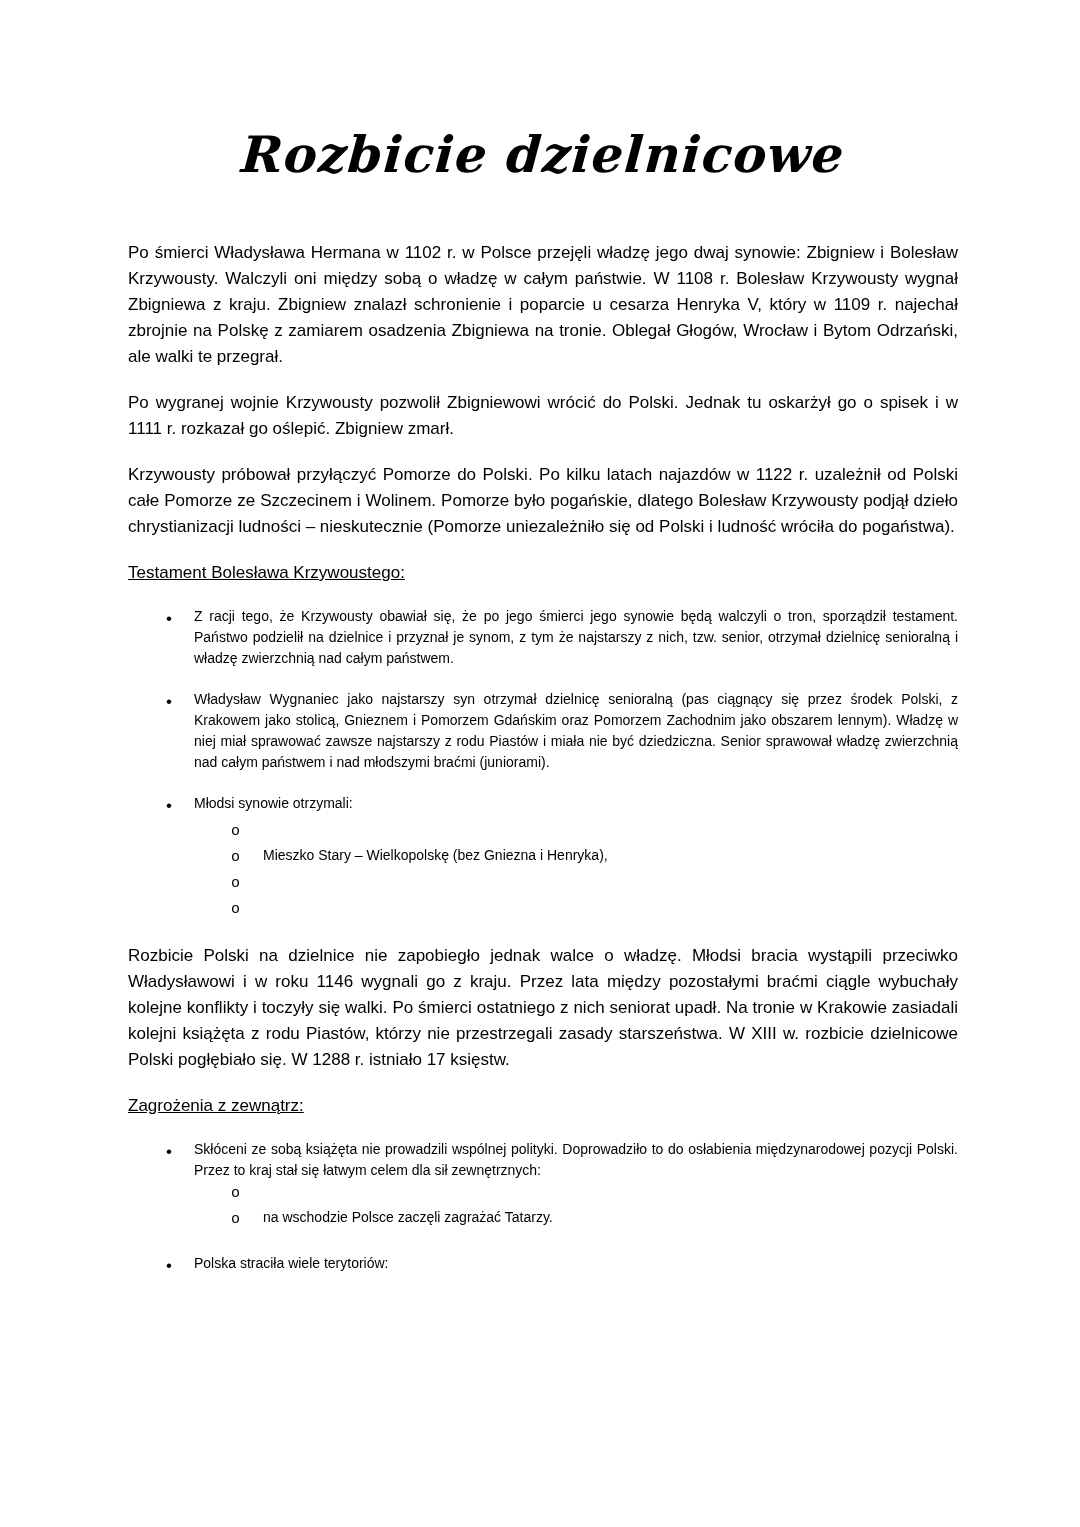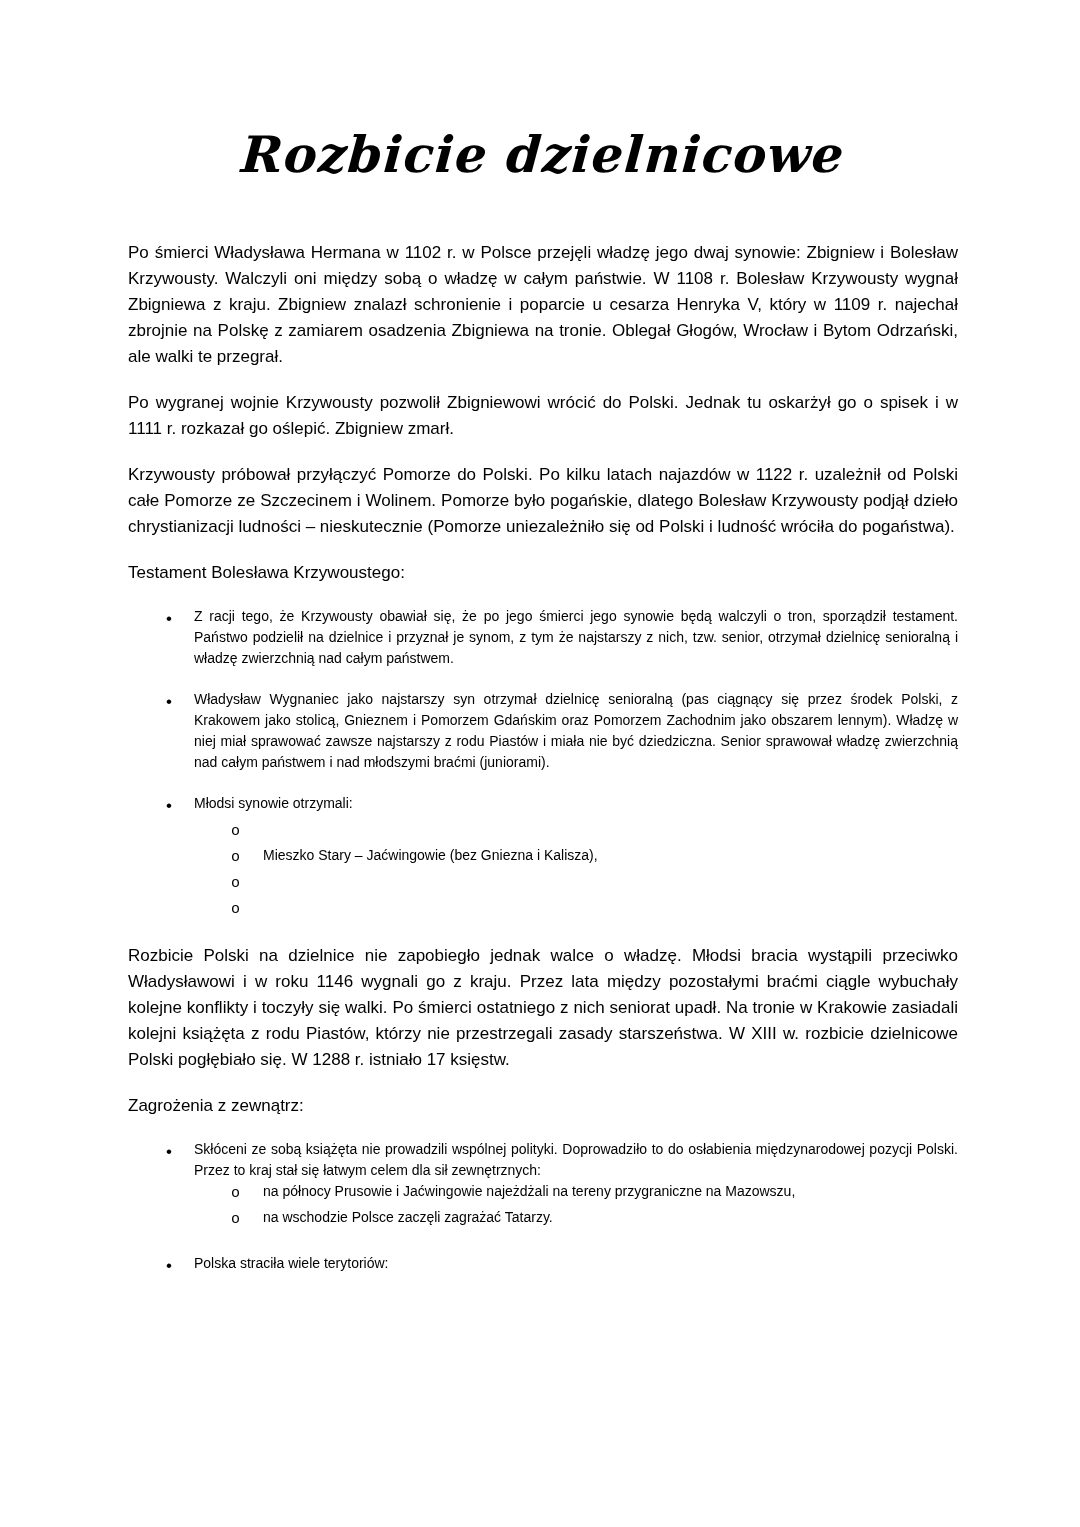--- a/index.html
+++ b/index.html
@@ -31,21 +31,21 @@
     font-size: 17px;
     line-height: 26px;
     text-align: justify;
     margin: 0 0 20px 0;
   }
   .heading {
     font-size: 17px;
     line-height: 26px;
     margin: 0 0 20px 0;
   }
-  .heading .underlined { }
+  .heading .underlined { text-decoration: underline; }
   .bullet-block { margin: 0 0 20px 0; }
   .bullet-row { display: flex; }
   .bullet-row .marker {
     box-sizing: border-box;
     flex: 0 0 66px;
     padding-left: 38px;
     font-size: 17px;
     line-height: 26px;
   }
   .bullet-row.level2 .marker {
@@ -88,39 +88,38 @@
       <div class="bullet-block">
         <div class="bullet-row">
           <span class="marker">•</span>
           <div class="btext"><span>Młodsi synowie otrzymali:</span></div>
         </div>
         <div class="bullet-row level2">
           <span class="marker">o</span>
         </div>
         <div class="bullet-row level2">
           <span class="marker">o</span>
-          <div class="btext"><b>Mieszko Stary – </b><span>Jaćwingowie (bez Gniezna i Kalisza),</span></div>
+          <div class="btext"><b>Mieszko Stary – </b><span>Wielkopolskę (bez Gniezna i Henryka),</span></div>
         </div>
         <div class="bullet-row level2">
           <span class="marker">o</span>
         </div>
         <div class="bullet-row level2">
           <span class="marker">o</span>
         </div>
       </div>
       <p class="para"><b>Rozbicie Polski</b><span> na dzielnice nie zapobiegło jednak walce o władzę. Młodsi bracia wystąpili przeciwko Władysławowi i </span><b>w roku 1146</b><span> wygnali go z kraju. Przez lata między pozostałymi braćmi ciągle wybuchały kolejne </span><b>konflikty</b><span> i toczyły się </span><b>walki</b><span>. Po śmierci ostatniego z nich </span><b>seniorat upadł</b><span>. Na tronie w Krakowie zasiadali kolejni </span><b>książęta z rodu Piastów</b><span>, którzy nie przestrzegali </span><b>zasady starszeństwa</b><span>. W </span><b>XIII w.</b><span> rozbicie dzielnicowe Polski pogłębiało się. W </span><b>1288 r.</b><span> istniało </span><b>17 księstw</b><span>.</span></p>
       <p class="heading"><span class="underlined">Zagrożenia z zewnątrz:</span></p>
       <div class="bullet-block">
         <div class="bullet-row">
           <span class="marker">•</span>
           <div class="btext"><span>Skłóceni ze sobą książęta nie prowadzili </span><b>wspólnej polityki</b><span>. Doprowadziło to do </span><b>osłabienia międzynarodowej pozycji Polski</b><span>. Przez to kraj stał się łatwym celem dla sił zewnętrznych:</span></div>
         </div>
         <div class="bullet-row level2">
           <span class="marker">o</span>
-          <div class="btext"><span>na północy </span><b>Prusowie i Jaćwingowie</b><span> najeżdżali na </span><b>tereny przygraniczne na Mazowszu</b><span>,</span></div>
         </div>
         <div class="bullet-row level2">
           <span class="marker">o</span>
           <div class="btext"><span>na wschodzie Polsce zaczęli zagrażać </span><b>Tatarzy</b><span>.</span></div>
         </div>
       </div>
       <div class="bullet-block">
         <div class="bullet-row">
           <span class="marker">•</span>
           <div class="btext"><span>Polska straciła wiele terytoriów:</span></div>

